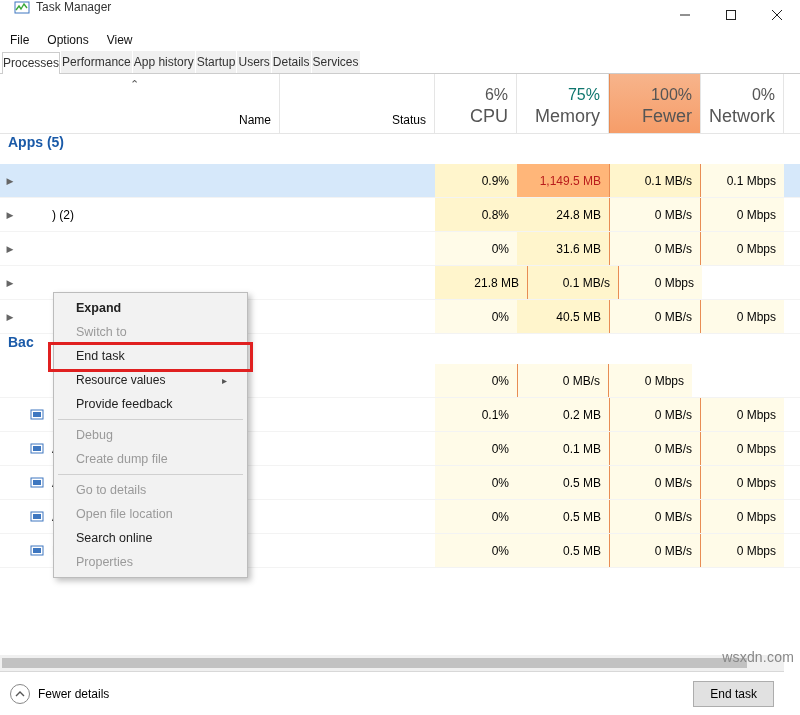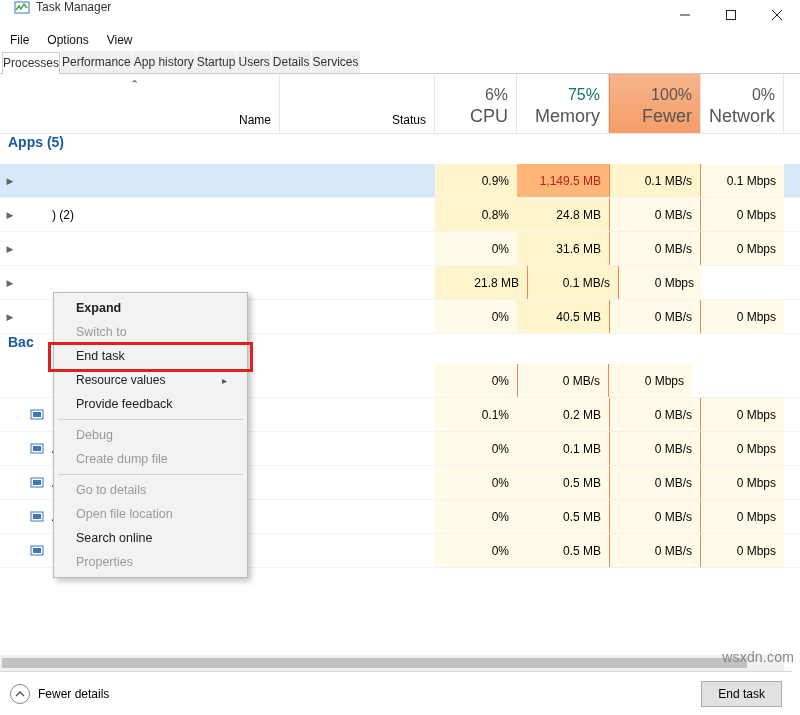--- a/index.html
+++ b/index.html
@@ -64,21 +64,21 @@
 .heat-y2 { background: #ffe9a6; }
 .heat-o2 { background: #ffb679; }
 .heat-hi { color: #b91c1c; }
 
 
 .disk-head { background: linear-gradient(#f7b48b,#f69d69); }
 .disk-head .pct, .disk-head .lbl { color: #6b2e00; }
 .disk-col-sep { border-left: 1px solid #e88c54; border-right: 1px solid #e88c54; }
 
 
-.footer { position: absolute; bottom: 0; left: 0; right: 8px; height: 44px; border-top: 1px solid #d8d8d8; display: flex; align-items: center; padding: 0 10px; background: #fff; }
+.footer { position: absolute; bottom: 0; left: 0; right: 16px; height: 44px; border-top: 1px solid #d8d8d8; display: flex; align-items: center; padding: 0 10px; background: #fff; }
 .fewer { display: flex; align-items: center; gap: 8px; cursor: default; }
 .fewer .circ { width: 20px; height: 20px; border: 1px solid #888; border-radius: 50%; display: flex; align-items: center; justify-content: center; }
 .end-btn { margin-left: auto; padding: 5px 16px; background: #e1e1e1; border: 1px solid #adadad; font-size: 12px; }
 
 
 .ctx { position: absolute; left: 53px; top: 218px; width: 195px; background: #f2f2f2; border: 1px solid #bcbcbc; box-shadow: 3px 3px 6px rgba(0,0,0,0.25); padding: 3px 2px; z-index: 50; }
 .ctx .cmi { padding: 5px 18px 5px 20px; font-size: 12.5px; color: #222; display: flex; align-items: center; justify-content: space-between; }
 .ctx .cmi.bold { font-weight: 600; }
 .ctx .cmi.dis { color: #9a9a9a; }
 .ctx .sep { height: 1px; background: #d0d0d0; margin: 3px 2px; }

